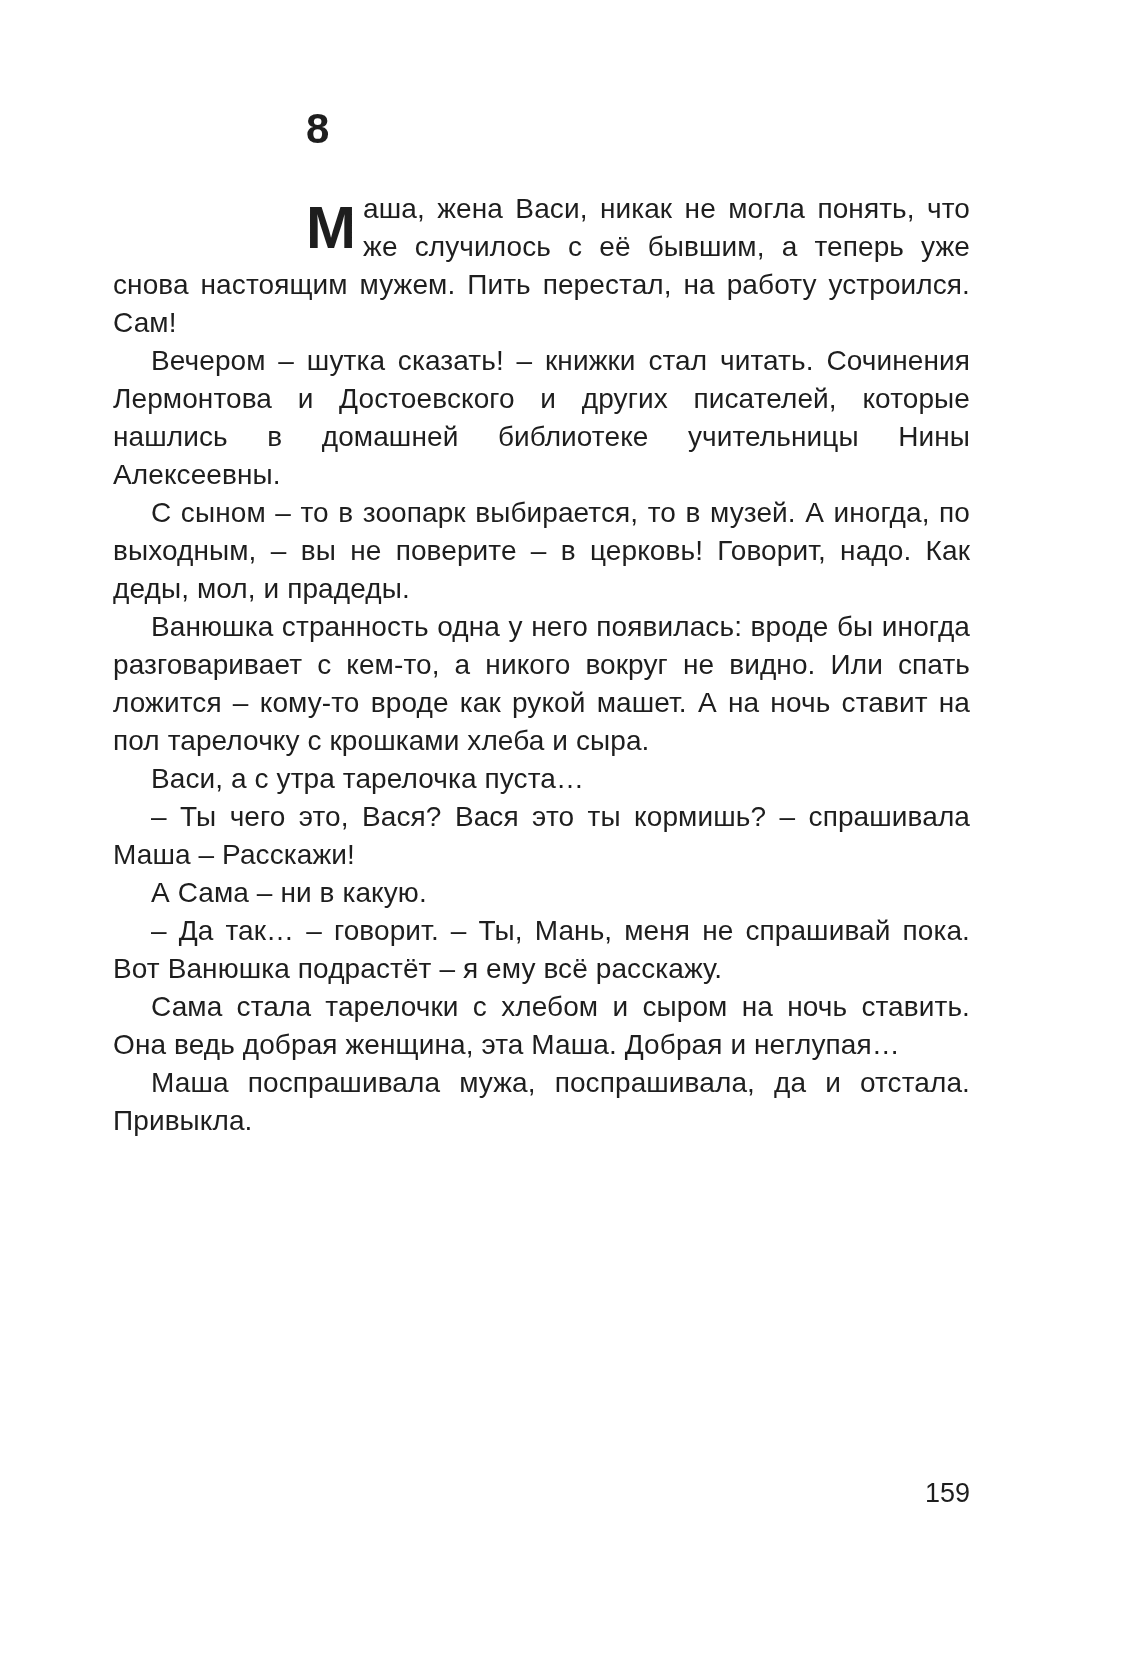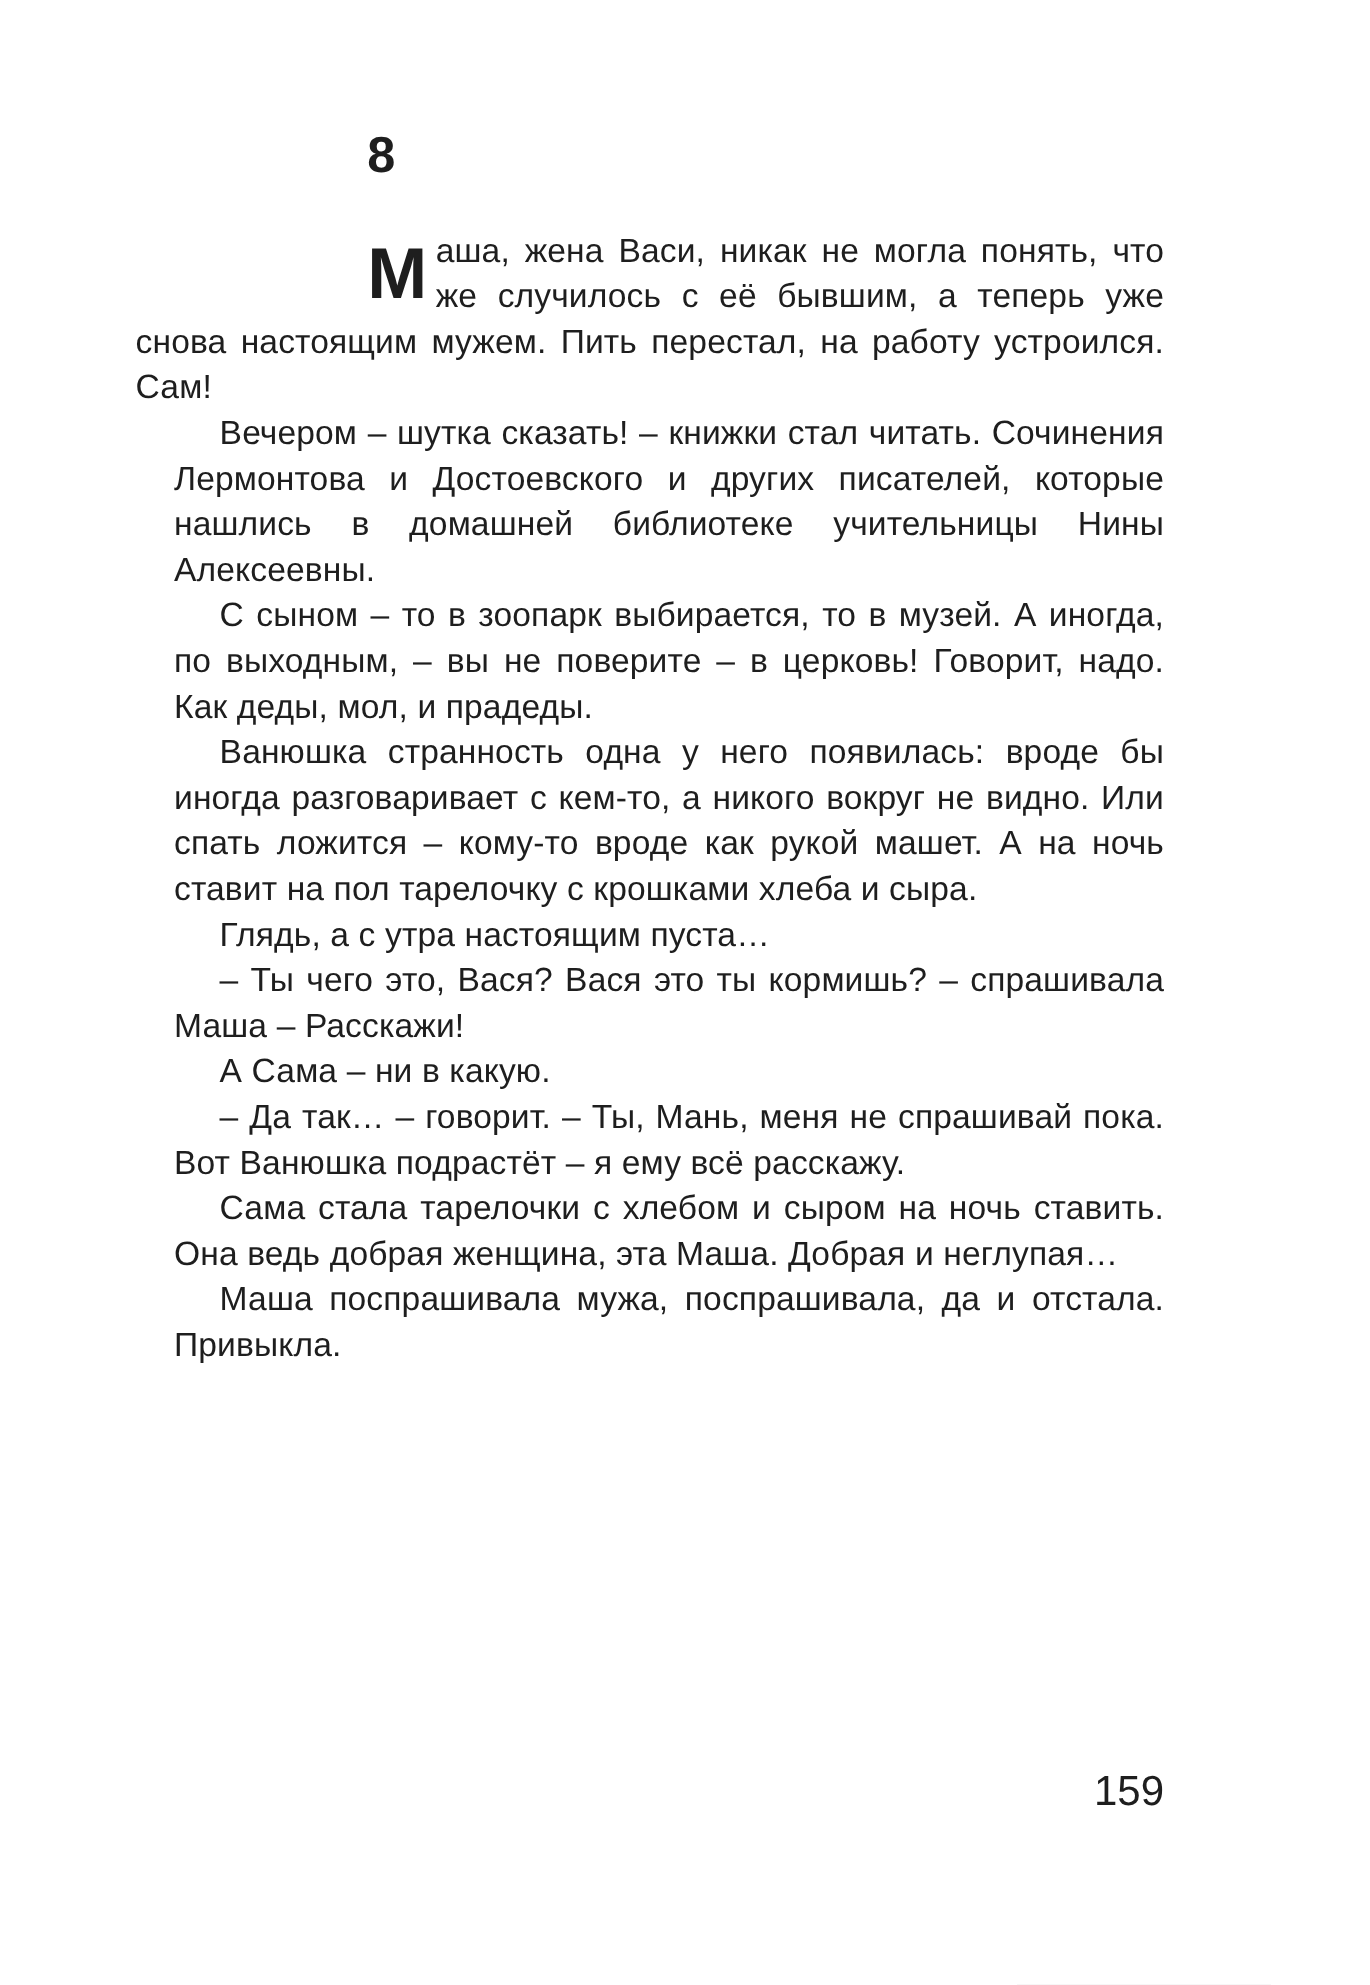--- a/index.html
+++ b/index.html
@@ -35,38 +35,37 @@
     font-size: 28px;
     line-height: 38px;
     text-align: justify;
     letter-spacing: 0.1px;
   }
   .body-text p {
     margin: 0;
   }
   .body-text p.indent {
     text-indent: 38px;
-    margin-left: 32px;
   }
   .dropcap {
     float: left;
     font-weight: 700;
     font-size: 60px;
     line-height: 68px;
     margin-left: 193px;
     padding-right: 7px;
     padding-top: 4px;
   }
   .page-number {
     position: absolute;
     top: 1478px;
     left: 113px;
     width: 857px;
     text-align: right;
-    font-size: 35px;
+    font-size: 27px;
     line-height: 30px;
     color: #1e1e1e;
   }
 </style>
 </head>
 <body>
 
 <div class="page">
   <div class="content">
 
@@ -75,21 +74,21 @@
     <div class="body-text">
 
       <p><span class="dropcap">М</span><span>аша, жена Васи, никак не могла понять, что же случилось с её бывшим, а теперь уже снова настоящим мужем. Пить перестал, на работу устроился. Сам!</span></p>
 
       <p class="indent"><span>Вечером – шутка сказать! – книжки стал читать. Сочинения Лермонтова и Достоевского и других писателей, которые нашлись в домашней библиотеке учительницы Нины Алексеевны.</span></p>
 
       <p class="indent"><span>С сыном – то в зоопарк выбирается, то в музей. А иногда, по выходным, – вы не поверите – в церковь! Говорит, надо. Как деды, мол, и прадеды.</span></p>
 
       <p class="indent"><span>Ванюшка странность одна у него появилась: вроде бы иногда разговаривает с кем-то, а никого вокруг не видно. Или спать ложится – кому-то вроде как рукой машет. А на ночь ставит на пол тарелочку с крошками хлеба и сыра.</span></p>
 
-      <p class="indent"><span>Глядь, а с утра настоящим пуста…</span></p>
+      <p class="indent"><span>Васи, а с утра тарелочка пуста…</span></p>
 
       <p class="indent"><span>– Ты чего это, Вася? Вася это ты кормишь? – спрашивала Маша – Расскажи!</span></p>
 
       <p class="indent"><span>А Сама – ни в какую.</span></p>
 
       <p class="indent"><span>– Да так… – говорит. – Ты, Мань, меня не спрашивай пока. Вот Ванюшка подрастёт – я ему всё расскажу.</span></p>
 
       <p class="indent"><span>Сама стала тарелочки с хлебом и сыром на ночь ставить. Она ведь добрая женщина, эта Маша. Добрая и неглупая…</span></p>
 
       <p class="indent"><span>Маша поспрашивала мужа, поспрашивала, да и отстала. Привыкла.</span></p>

